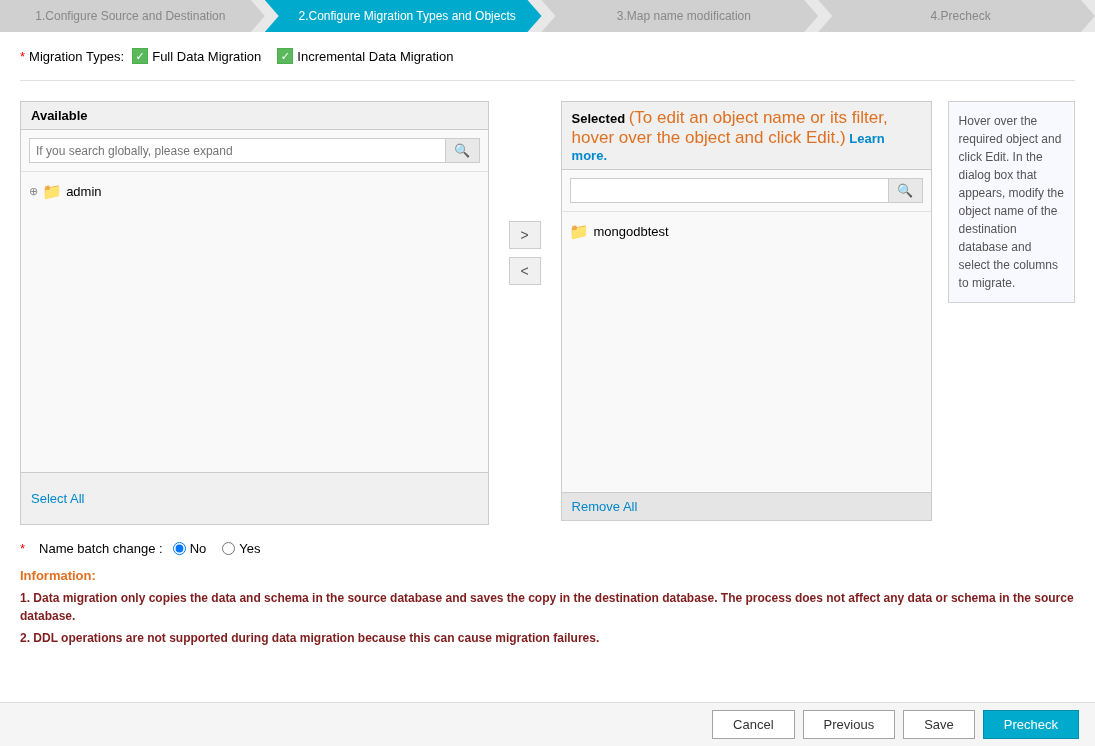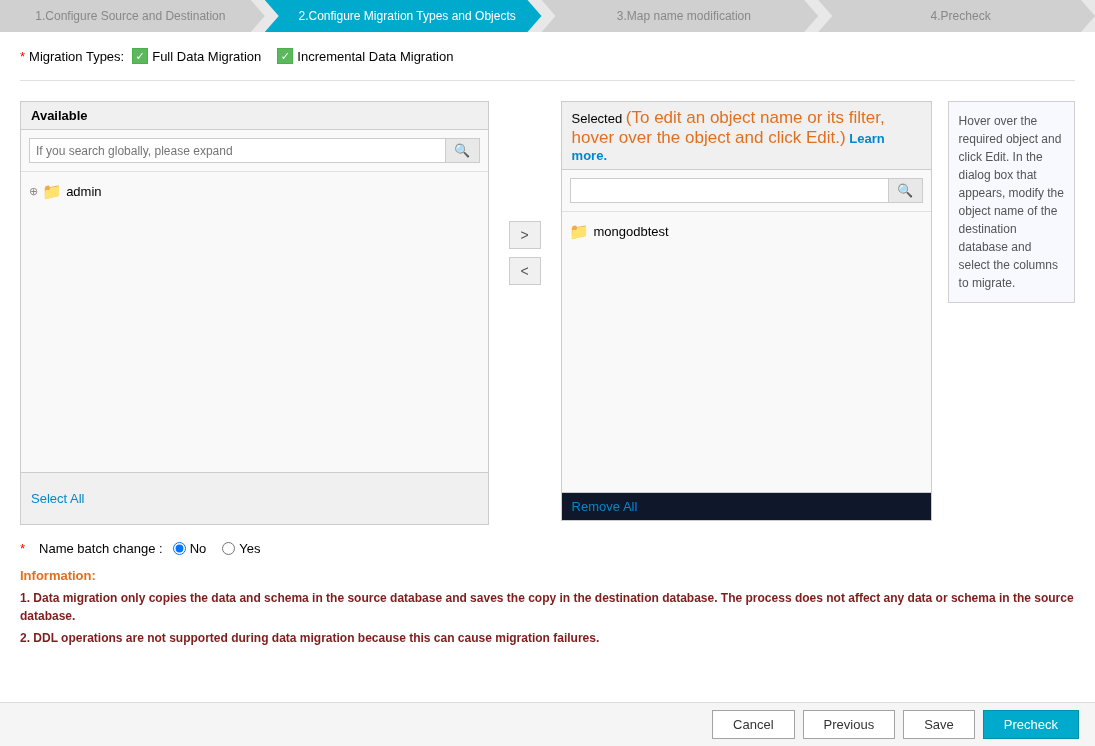--- a/index.html
+++ b/index.html
@@ -146,35 +146,35 @@
       border: 1px solid #ccc;
       background: #f9f9f9;
     }
     .selected-header {
       background: #f0f0f0;
       padding: 6px 10px;
       font-size: 13px;
       font-weight: bold;
       border-bottom: 1px solid #ccc;
     }
-    .selected-header-text { font-weight: normal; }
+    .selected-header-text { font-weight: bold; }
     .selected-header-hint { color: #e07020; font-weight: normal; font-size: 17px; text-align: center; }
     .selected-header-link { color: #0088cc; }
     .selected-search {
       padding: 8px;
       border-bottom: 1px solid #e0e0e0;
     }
     .selected-tree {
       padding: 8px;
       min-height: 280px;
     }
     .selected-footer {
       border-top: 1px solid #ccc;
       padding: 6px 10px;
-      background: #0f172a;
+      background: #e5e5e5;
     }
     .remove-all-link { color: #0088cc; text-decoration: none; font-size: 13px; cursor: pointer; }
 
     
     .tooltip-box {
       width: 130px;
       background: #f8f8ff;
       border: 1px solid #d0d0d0;
       padding: 10px;
       font-size: 12px;

